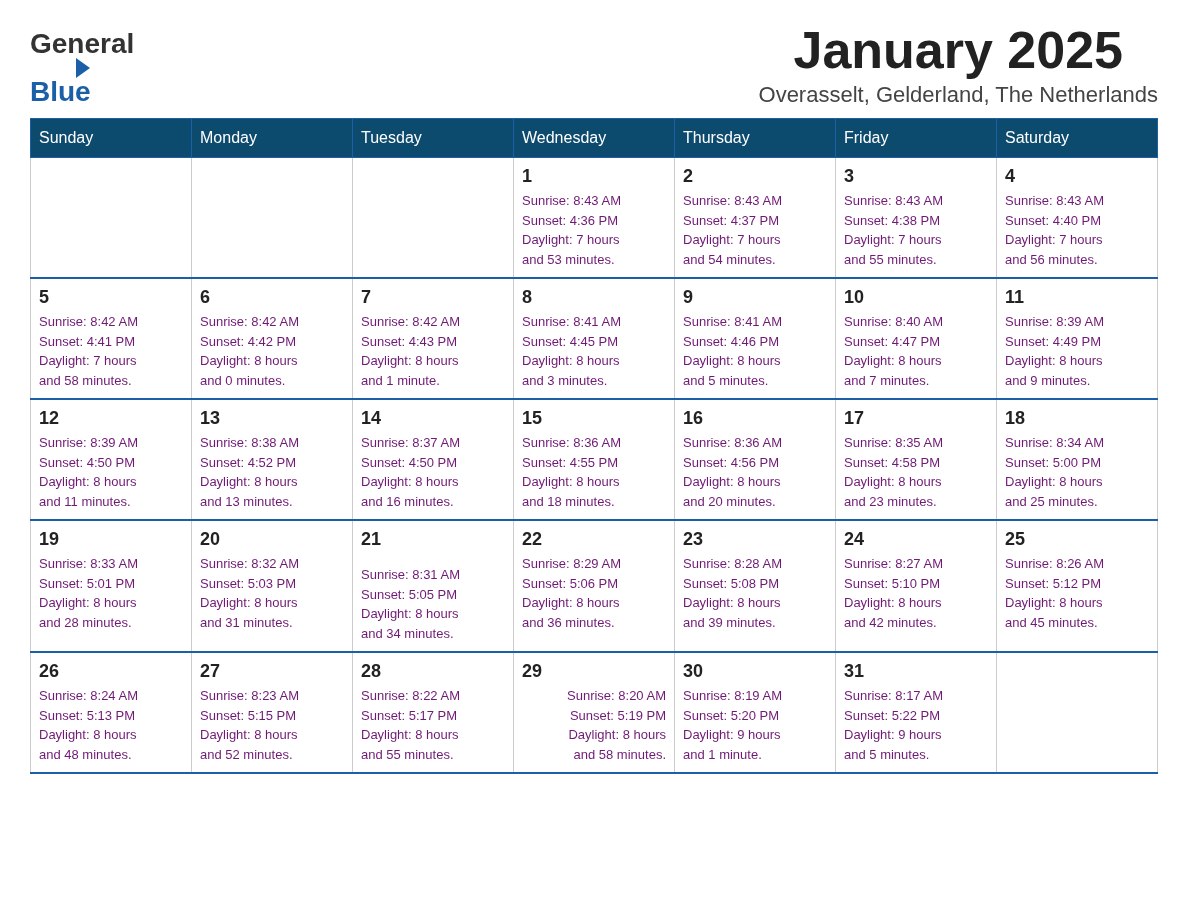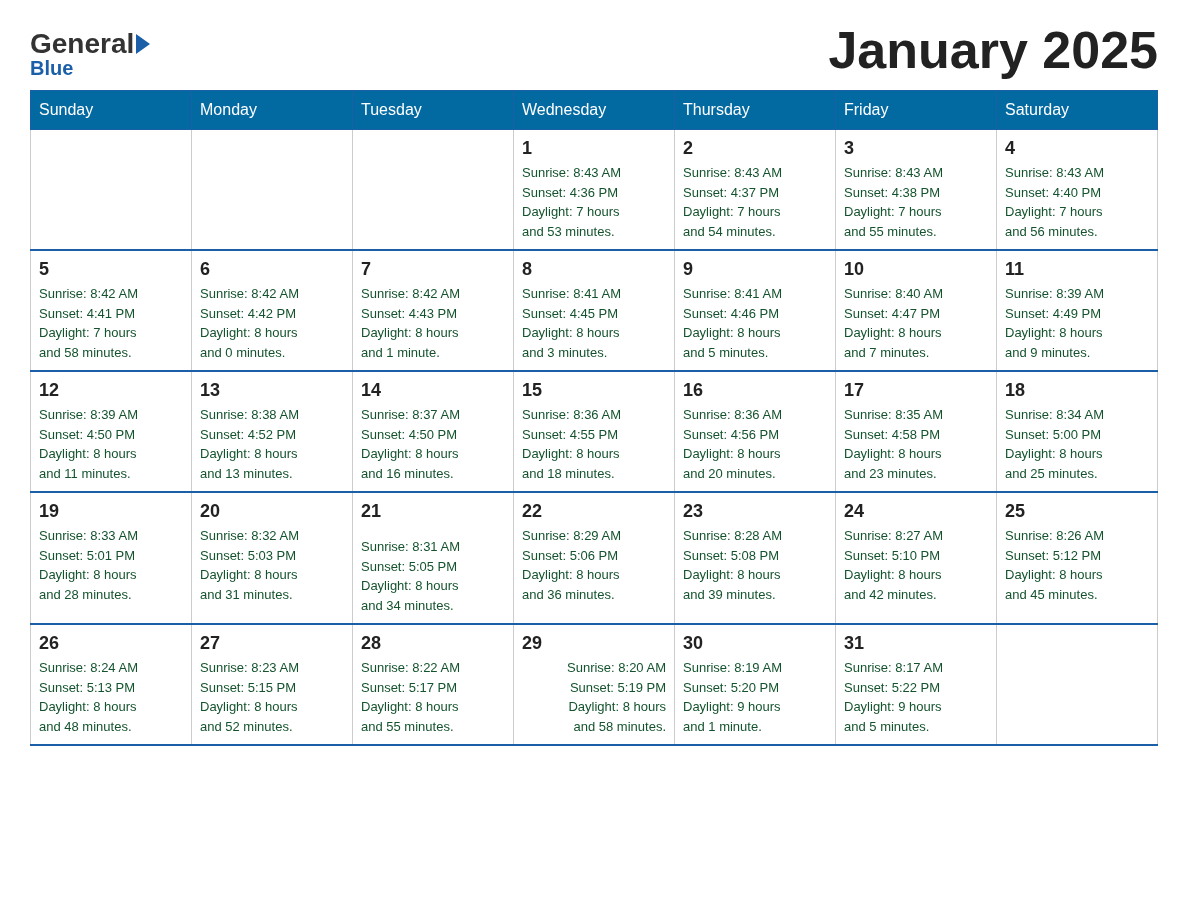--- a/index.html
+++ b/index.html
@@ -37,24 +37,25 @@
       margin-left: 2px;
       vertical-align: middle;
     }
     .logo-wrapper {
       display: flex;
       flex-direction: column;
     }
     .logo-line1 {
       display: flex;
       align-items: center;
+      flex-direction: column;
     }
     .logo-line2 {
       color: #1a5fa8;
-      font-size: 20px;
+      font-size: 28px;
       font-weight: bold;
       line-height: 1;
     }
     .title-area {
       text-align: right;
     }
     .title-area h1 {
       font-size: 52px;
       font-weight: bold;
       color: #222;
@@ -65,21 +66,21 @@
       font-weight: normal;
       color: #444;
       margin-top: 2px;
     }
     .calendar {
       width: 100%;
       border-collapse: collapse;
       margin-top: 10px;
     }
     .calendar thead tr {
-      background-color: #0369a1;
+      background-color: #0c4a6e;
     }
     .calendar thead th {
       color: #fff;
       padding: 10px 8px;
       text-align: left;
       font-size: 16px;
       font-weight: normal;
       border: 1px solid #1a5fa8;
     }
     .calendar tbody tr {
@@ -100,21 +101,21 @@
     }
     .day-number {
       font-size: 18px;
       font-weight: bold;
       color: #222;
       margin-bottom: 4px;
       display: block;
     }
     .day-info {
       font-size: 13px;
-      color: #14532d;
+      color: #701a75;
       line-height: 1.5;
     }
     .empty-cell {
       background: #fff;
     }
   </style>
 </head>
 <body>
 
 <div class="header-area">
@@ -122,20 +123,21 @@
     <div class="logo-wrapper">
       <div class="logo-line1">
         <span class="logo-text">General</span>
         <span class="logo-arrow"></span>
       </div>
       <div class="logo-line2">Blue</div>
     </div>
   </div>
   <div class="title-area">
     <h1>January 2025</h1>
+    <h2>Overasselt, Gelderland, The Netherlands</h2>
   </div>
 </div>
 
 <table class="calendar">
   <thead>
     <tr>
     <th>Sunday</th>
         <th>Monday</th>
         <th>Tuesday</th>
         <th>Wednesday</th>

